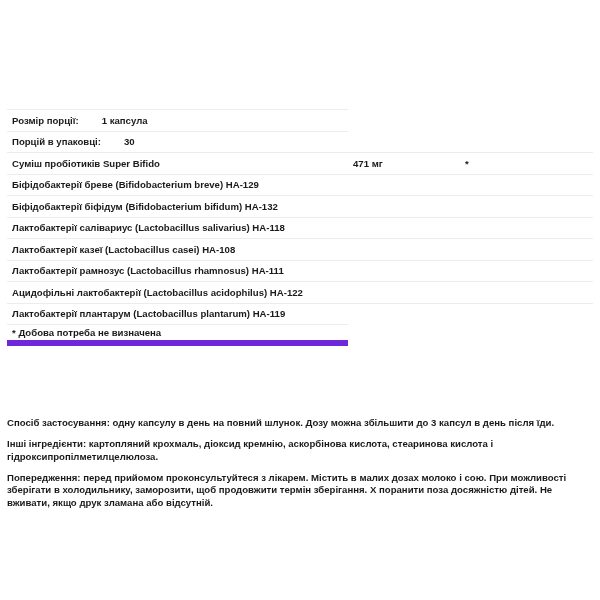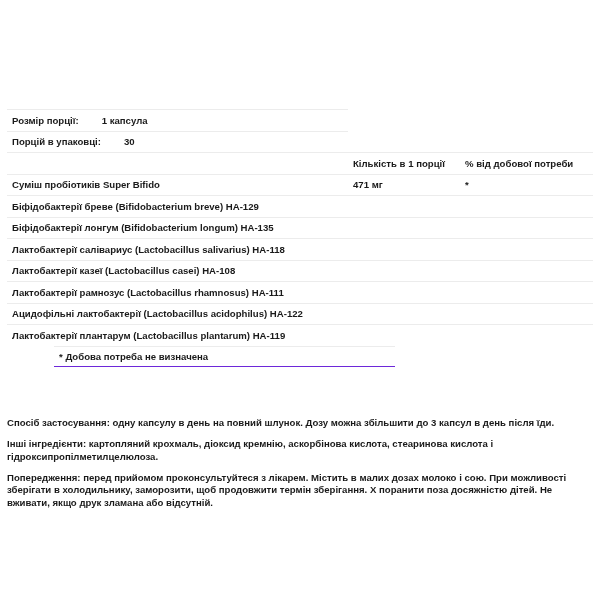--- a/index.html
+++ b/index.html
@@ -16,50 +16,46 @@
       font-weight: bold; white-space: nowrap; gap: 9px;
     }
     .row .c1 { padding-left: 5px; }
     .short { width: 341px; }
     .full { width: 586px; }
     .serv .lbl { margin-right: 6px; }
     .serv .val { margin-left: 8px; }
     .head .c2, .data .c2 { position: absolute; left: 346px; }
     .head .c3, .data .c3 { position: absolute; left: 458px; }
     .row { position: relative; }
-    .foot { border-bottom: 1px solid #6d28d9; margin-left: 47px; }
+    .foot { border-bottom: 6px solid #6d28d9; }
     .notes { position: absolute; left: 7px; top: 417px; width: 586px; font-weight: bold; font-size: 9.6px; line-height: 12.6px; }
     .notes p { margin: 0 0 8.5px 0; }
   </style>
 </head>
 <body>
 
 <div class="wrap">
   <div class="row short serv">
     <span class="c1 lbl">Розмір порції:</span>
     <span class="val">1 капсула</span>
   </div>
   <div class="row short serv">
     <span class="c1 lbl">Порцій в упаковці:</span>
     <span class="val">30</span>
   </div>
-  <div class="row full head">
-    <span class="c2">Кількість в 1 порції</span>
-    <span class="c3">% від добової потреби</span>
-  </div>
   <div class="row full data">
     <span class="c1">Суміш пробіотиків Super Bifido</span>
     <span class="c2">471 мг</span>
     <span class="c3">*</span>
   </div>
   <div class="row full data">
     <span class="c1">Біфідобактерії бреве (Bifidobacterium breve) HA-129</span>
   </div>
   <div class="row full data">
-    <span class="c1">Біфідобактерії лонгум (Bifidobacterium longum) HA-135</span>
+    <span class="c1">Біфідобактерії біфідум (Bifidobacterium bifidum) HA-132</span>
   </div>
   <div class="row full data">
     <span class="c1">Лактобактерії салівариус (Lactobacillus salivarius) HA-118</span>
   </div>
   <div class="row full data">
     <span class="c1">Лактобактерії казеї (Lactobacillus casei) HA-108</span>
   </div>
   <div class="row full data">
     <span class="c1">Лактобактерії рамнозус (Lactobacillus rhamnosus) HA-111</span>
   </div>

